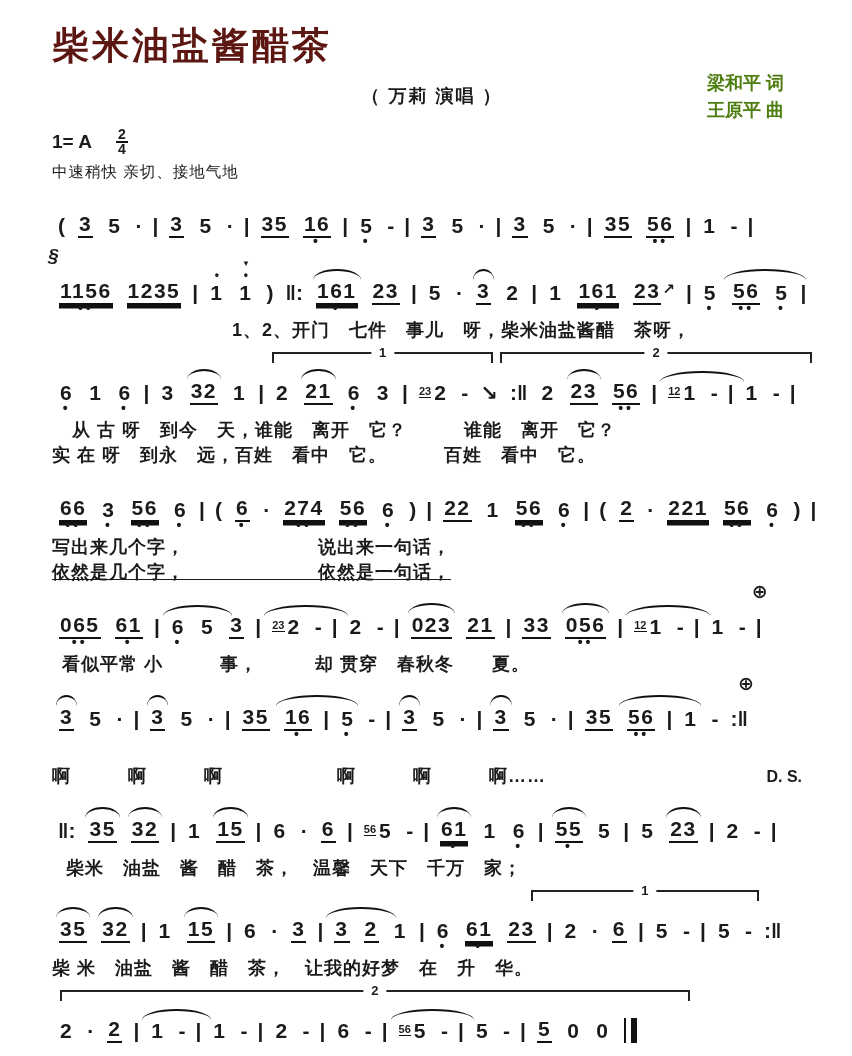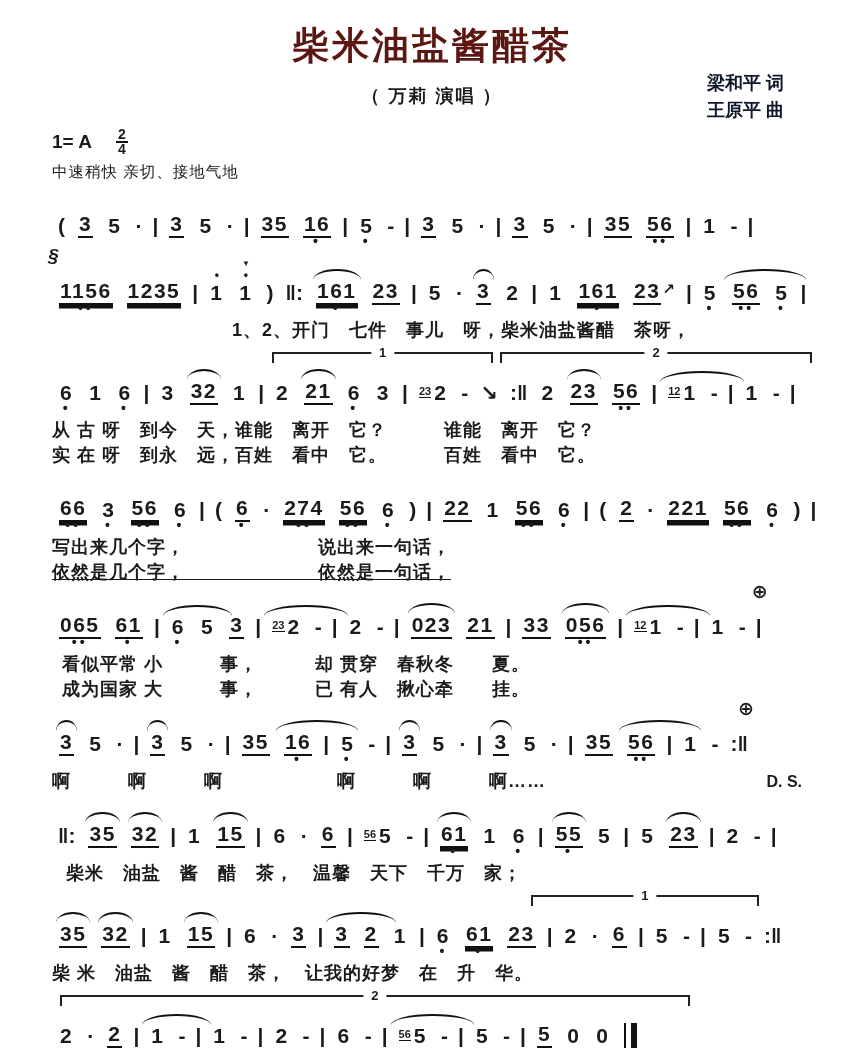--- a/index.html
+++ b/index.html
@@ -3,24 +3,24 @@
 <meta charset="utf-8">
 <style>
   html,body{margin:0;padding:0;background:#ffffff;}
   .page{
     width:852px;height:1056px;box-sizing:border-box;
     padding:24px 40px 10px 52px;overflow:hidden;position:relative;
     font-family:"Liberation Sans","DejaVu Sans",sans-serif;color:#1b1b1b;
     background:#ffffff;
   }
   
-  .title{text-align:center;font-size:37px;font-weight:bold;letter-spacing:3px;line-height:44px;}
+  .title{font-size:37px;font-weight:bold;letter-spacing:3px;line-height:44px;}
   .hdr-mid{position:relative;height:58px;margin-top:2px;}
   .subtitle{position:absolute;left:0;right:0;text-align:center;top:14px;font-size:18px;font-weight:bold;letter-spacing:2px;}
-  .credits{position:absolute;right:28px;top:0;text-align:left;font-size:18px;font-weight:bold;line-height:27px;color:#0f172a;}
+  .credits{position:absolute;right:28px;top:0;text-align:left;font-size:18px;font-weight:bold;line-height:27px;color:#4d7c0f;}
   .keyrow{font-size:19px;font-weight:bold;margin-top:0;display:flex;align-items:center;gap:24px;}
   .frac{display:inline-flex;flex-direction:column;text-align:center;font-size:14px;line-height:13px;font-weight:bold;}
   .frac .num{border-bottom:2px solid #111;padding:0 2px;}
   .tempo{font-size:15.5px;font-weight:normal;margin-top:6px;letter-spacing:1px;}
   
   .system{position:relative;margin-top:19px;}
   .system.volted{margin-top:27px;}
   .noterow{position:relative;display:flex;align-items:flex-end;white-space:nowrap;font-weight:bold;}
   .tok{display:inline-flex;flex-direction:column;align-items:center;position:relative;margin:0 6px;}
   .tok.note{margin:0 7px;}
@@ -516,21 +516,21 @@
             <span class="lo">&nbsp;</span>
           </span>
           <span class="tok sym txt">
             <span class="symtext">-</span>
           </span>
           <span class="tok sym bar">
             <span class="symtext">|</span>
           </span>
         </div>
         <div class="lyricrow">
-          <span class="lyrtext" style="padding-left: 0px;">从 古 呀　到今　天，谁能　离开　它？　　　谁能　离开　它？</span>
+          <span class="lyrtext" style="padding-left: 0px; margin-left: 20px;">从 古 呀　到今　天，谁能　离开　它？　　　谁能　离开　它？</span>
         </div>
         <div class="lyricrow">
           <span class="lyrtext" style="padding-left: 0px;">实 在 呀　到永　远，百姓　看中　它。　　　百姓　看中　它。</span>
         </div>
       </div>
       <div class="system">
         <div class="noterow">
           <span class="tok note">
             <span class="hi">&nbsp;</span>
             <span class="mid">
@@ -815,23 +815,20 @@
             <span class="symtext">-</span>
           </span>
           <span class="tok sym bar">
             <span class="codamark">⊕</span>
             <span class="symtext">|</span>
           </span>
         </div>
         <div class="lyricrow">
           <span class="lyrtext" style="padding-left: 10px; text-align: center;">看似平常 小　　　事，　　　却 贯穿　春秋冬　　夏。</span>
         </div>
-        <div class="lyricrow">
-          <span class="lyrtext" style="padding-left: 10px;">成为国家 大　　　事，　　　已 有人　揪心牵　　挂。</span>
-        </div>
       </div>
       <div class="system">
         <div class="noterow">
           <span class="tok note">
             <span class="tie"></span>
             <span class="hi">&nbsp;</span>
             <span class="mid">
               <span class="digits u1">3</span>
             </span>
             <span class="lo">&nbsp;</span>
@@ -970,21 +967,21 @@
           </span>
           <span class="tok sym txt">
             <span class="symtext">-</span>
           </span>
           <span class="tok sym repR">
             <span class="codamark">⊕</span>
             <span class="symtext">:‖</span>
           </span>
         </div>
         <div class="lyricrow">
-          <span class="lyrtext" style="padding-left: 0px;">啊　　　啊　　　啊　　　　　　啊　　　啊　　　啊……</span>
+          <span class="lyrtext" style="padding-left: 0px; margin-top: 20px;">啊　　　啊　　　啊　　　　　　啊　　　啊　　　啊……</span>
           <span class="rightnote">D. S.</span>
         </div>
       </div>
       <div class="system">
         <div class="noterow">
           <span class="tok sym repL">
             <span class="symtext">‖:</span>
           </span>
           <span class="tok note">
             <span class="tie"></span>

